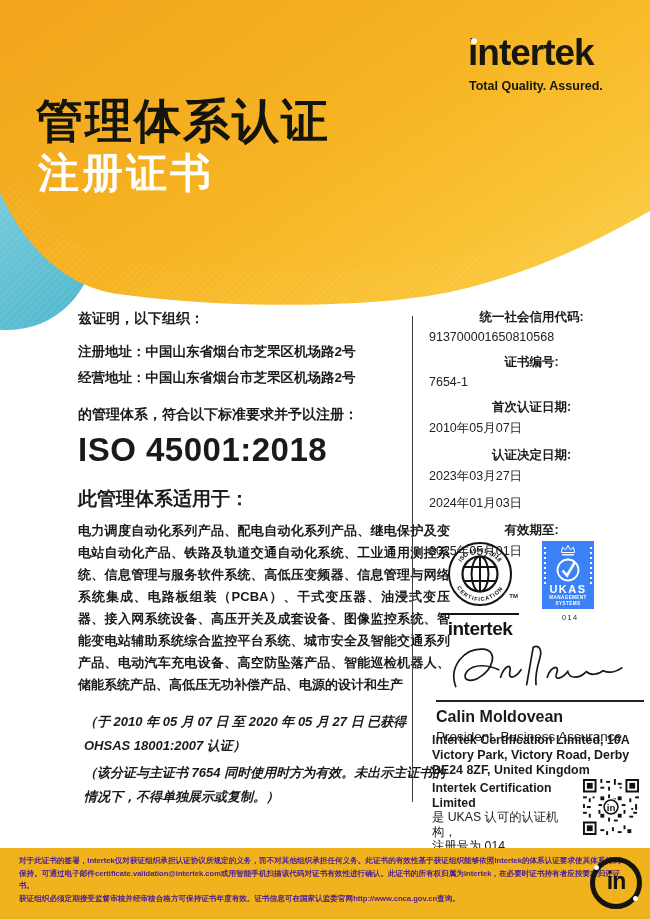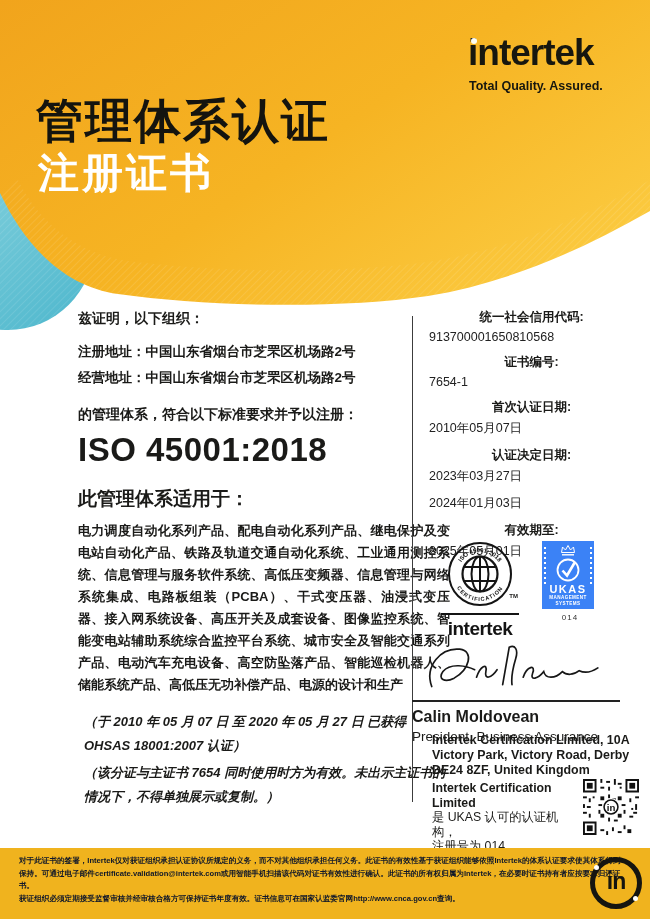--- a/index.html
+++ b/index.html
@@ -50,32 +50,32 @@
   .ukas-box{position:relative;width:52px;height:68px;background:#3b82f6;color:#fff;
             display:flex;flex-direction:column;align-items:center;padding-top:3px;box-sizing:border-box;}
   .ukas-box:before,.ukas-box:after{content:"";position:absolute;top:6px;width:2px;height:38px;
             background:repeating-linear-gradient(to bottom,#ffffff 0 2px,transparent 2px 5px);}
   .ukas-box:before{left:2px;} .ukas-box:after{right:2px;}
   .ukas-name{font-size:11px;font-weight:800;letter-spacing:1.5px;margin-top:1px;}
   .ukas-sub{font-size:4.6px;font-weight:700;letter-spacing:0.4px;line-height:5.6px;}
   .ukas-num{margin-top:4px;font-size:8px;color:#333;letter-spacing:1px;}
 
   
-  .sig-block{left:412px;top:638px;width:208px;}
+  .sig-block{left:436px;top:638px;width:208px;}
   .sig-line{border-top:2px solid #222;margin-top:2px;}
   .sig-name{margin-top:6px;font-size:16px;font-weight:800;}
   .sig-title{margin-top:3px;font-size:13.5px;}
   .issuer-addr{left:432px;top:733px;width:212px;font-size:12.4px;line-height:15px;font-weight:600;}
   .accred{left:432px;top:781px;width:150px;font-size:12.3px;line-height:14.5px;}
   .accred .b{font-weight:700;}
   .qr{left:583px;top:779px;}
 
   
   .footer{left:0;top:848px;width:650px;height:71px;background:#F0B31E;}
-  .footer-text{position:absolute;left:19px;top:7px;color:#0f172a;}
+  .footer-text{position:absolute;left:19px;top:7px;color:#4c1d95;}
   .footer-text div{font-size:7.6px;font-weight:700;line-height:12.6px;white-space:nowrap;}
   .footer-logo{position:absolute;right:8px;top:9px;width:42px;height:42px;border:5px solid #151510;
                border-radius:50%;display:flex;align-items:center;justify-content:center;}
   .footer-logo span{font-size:23px;font-weight:800;color:#151510;letter-spacing:-1px;margin-top:-3px;}
   .footer-logo .fdot{position:absolute;width:5px;height:5px;border-radius:50%;background:#fff;}
   .fdot1{left:-1px;top:3px;} .fdot2{right:-1px;bottom:3px;}
 </style>
 </head>
 <body>
 

